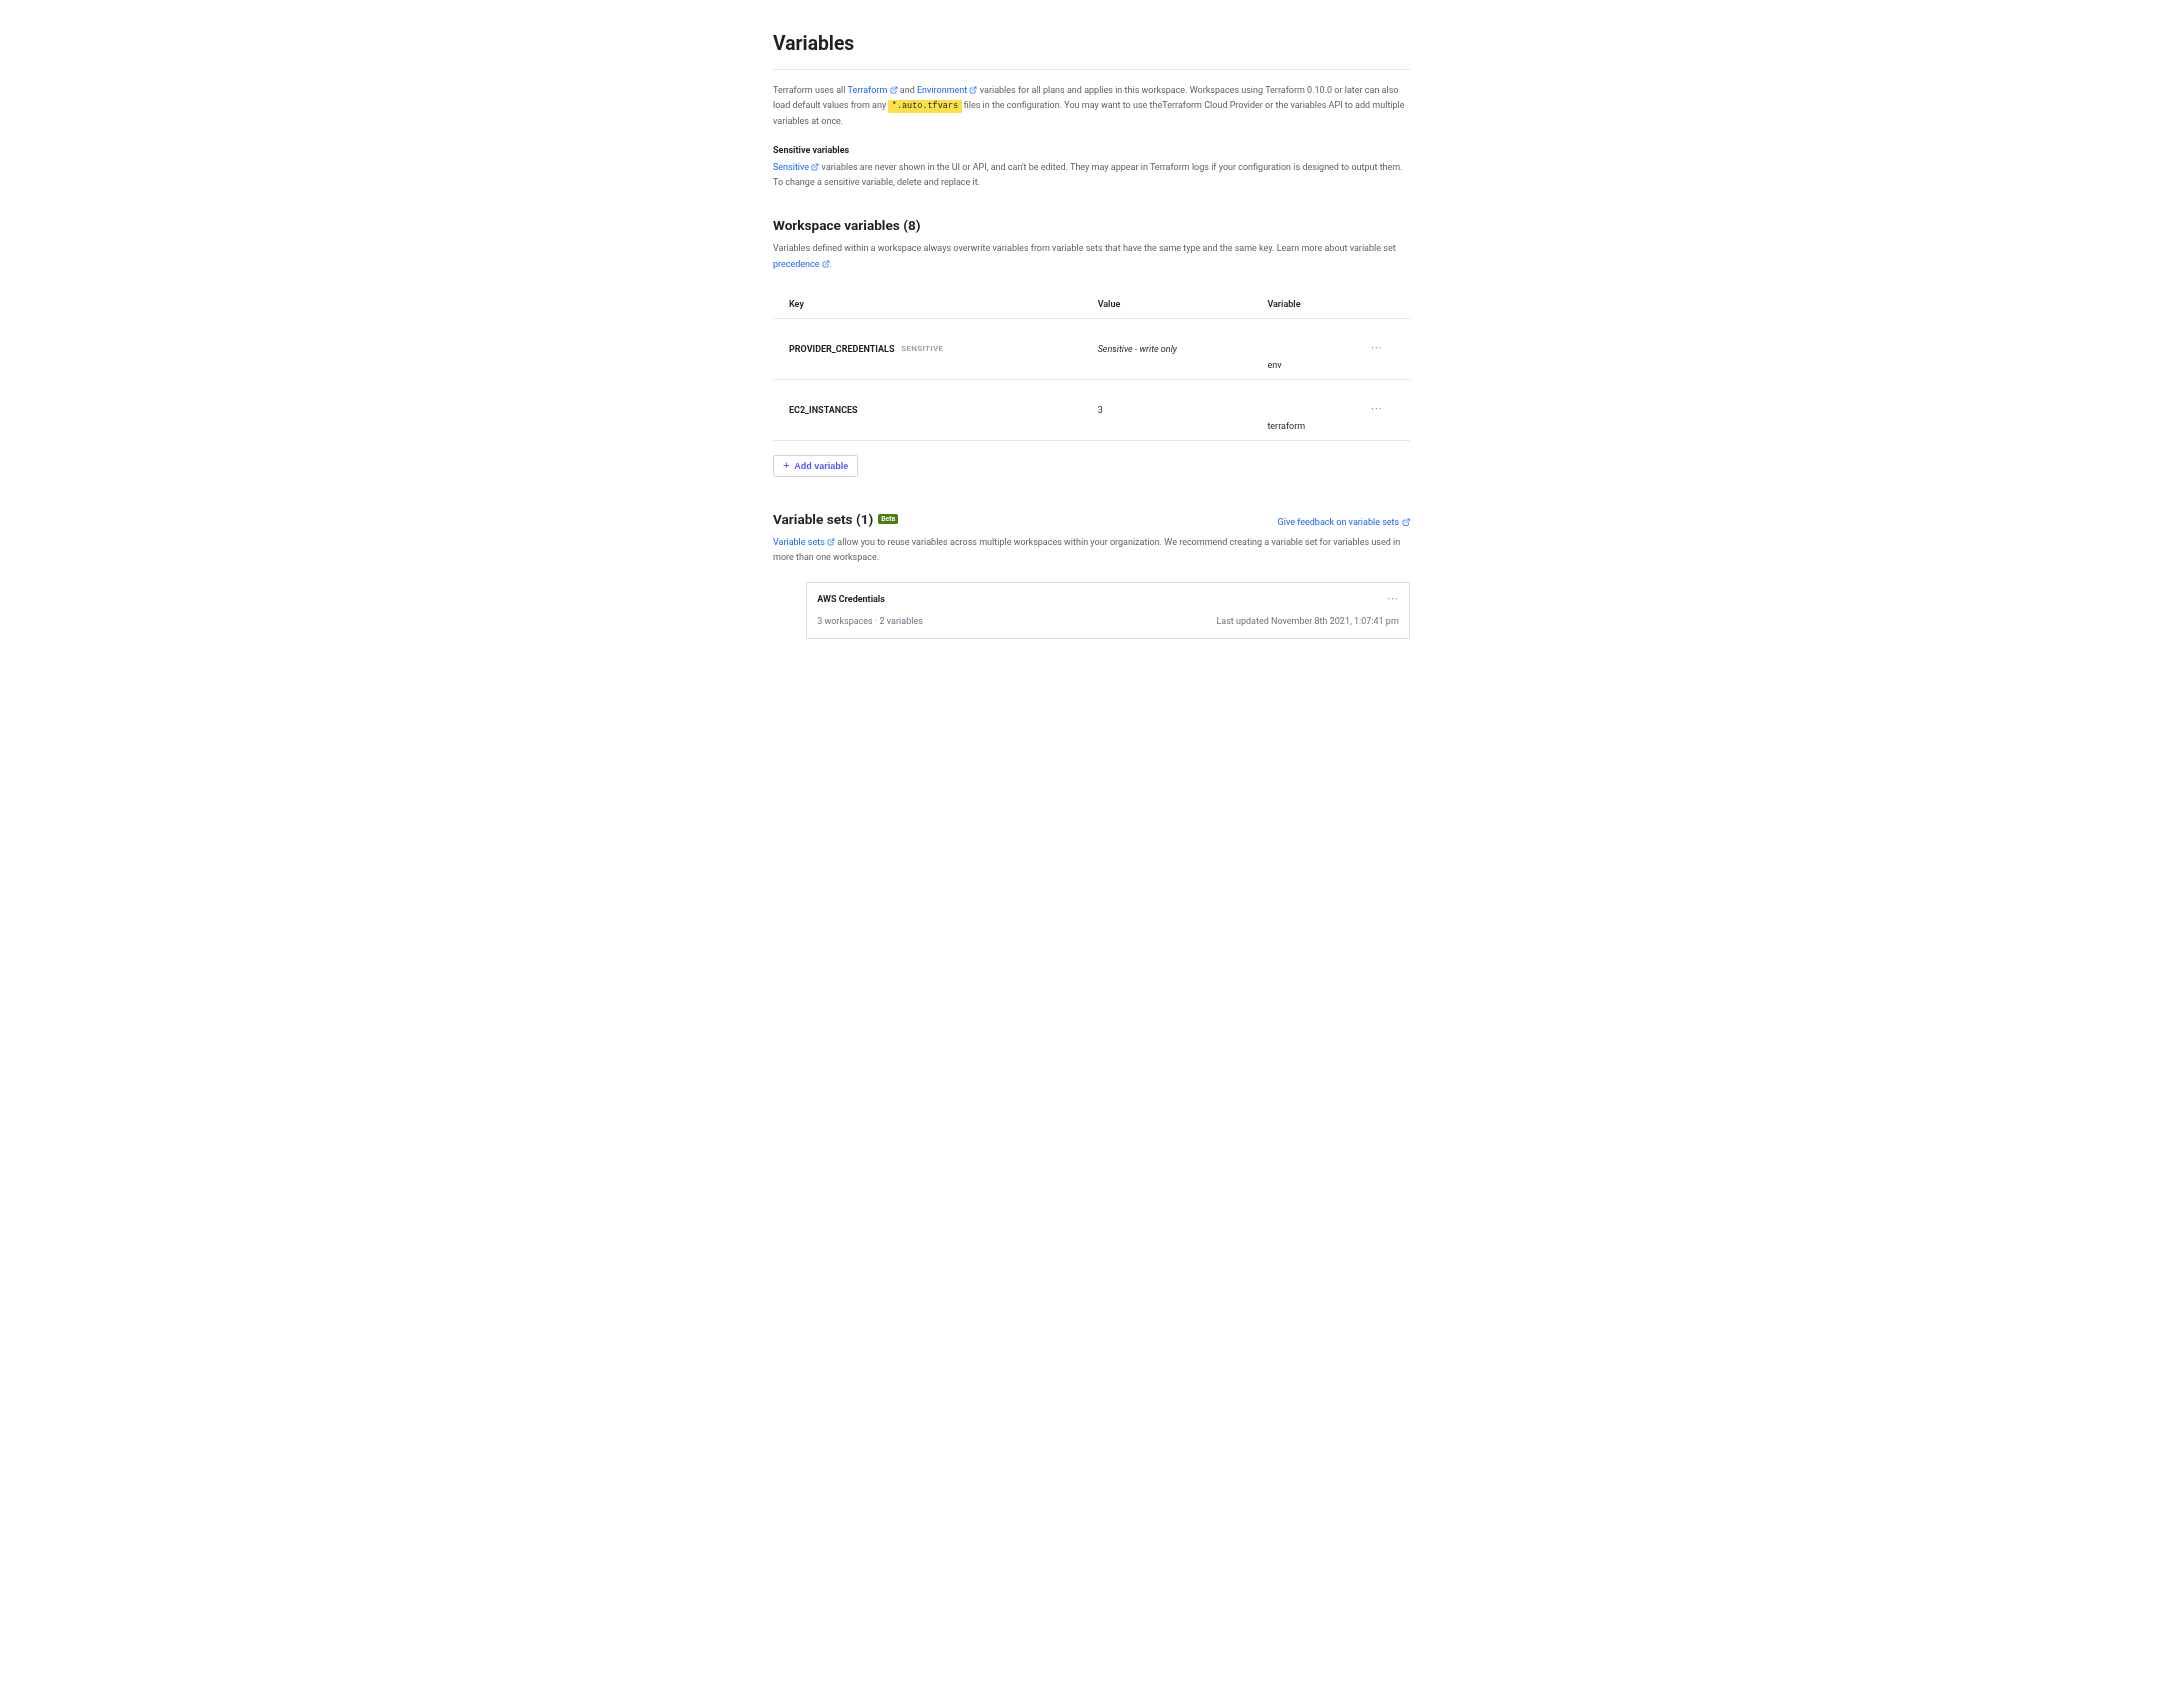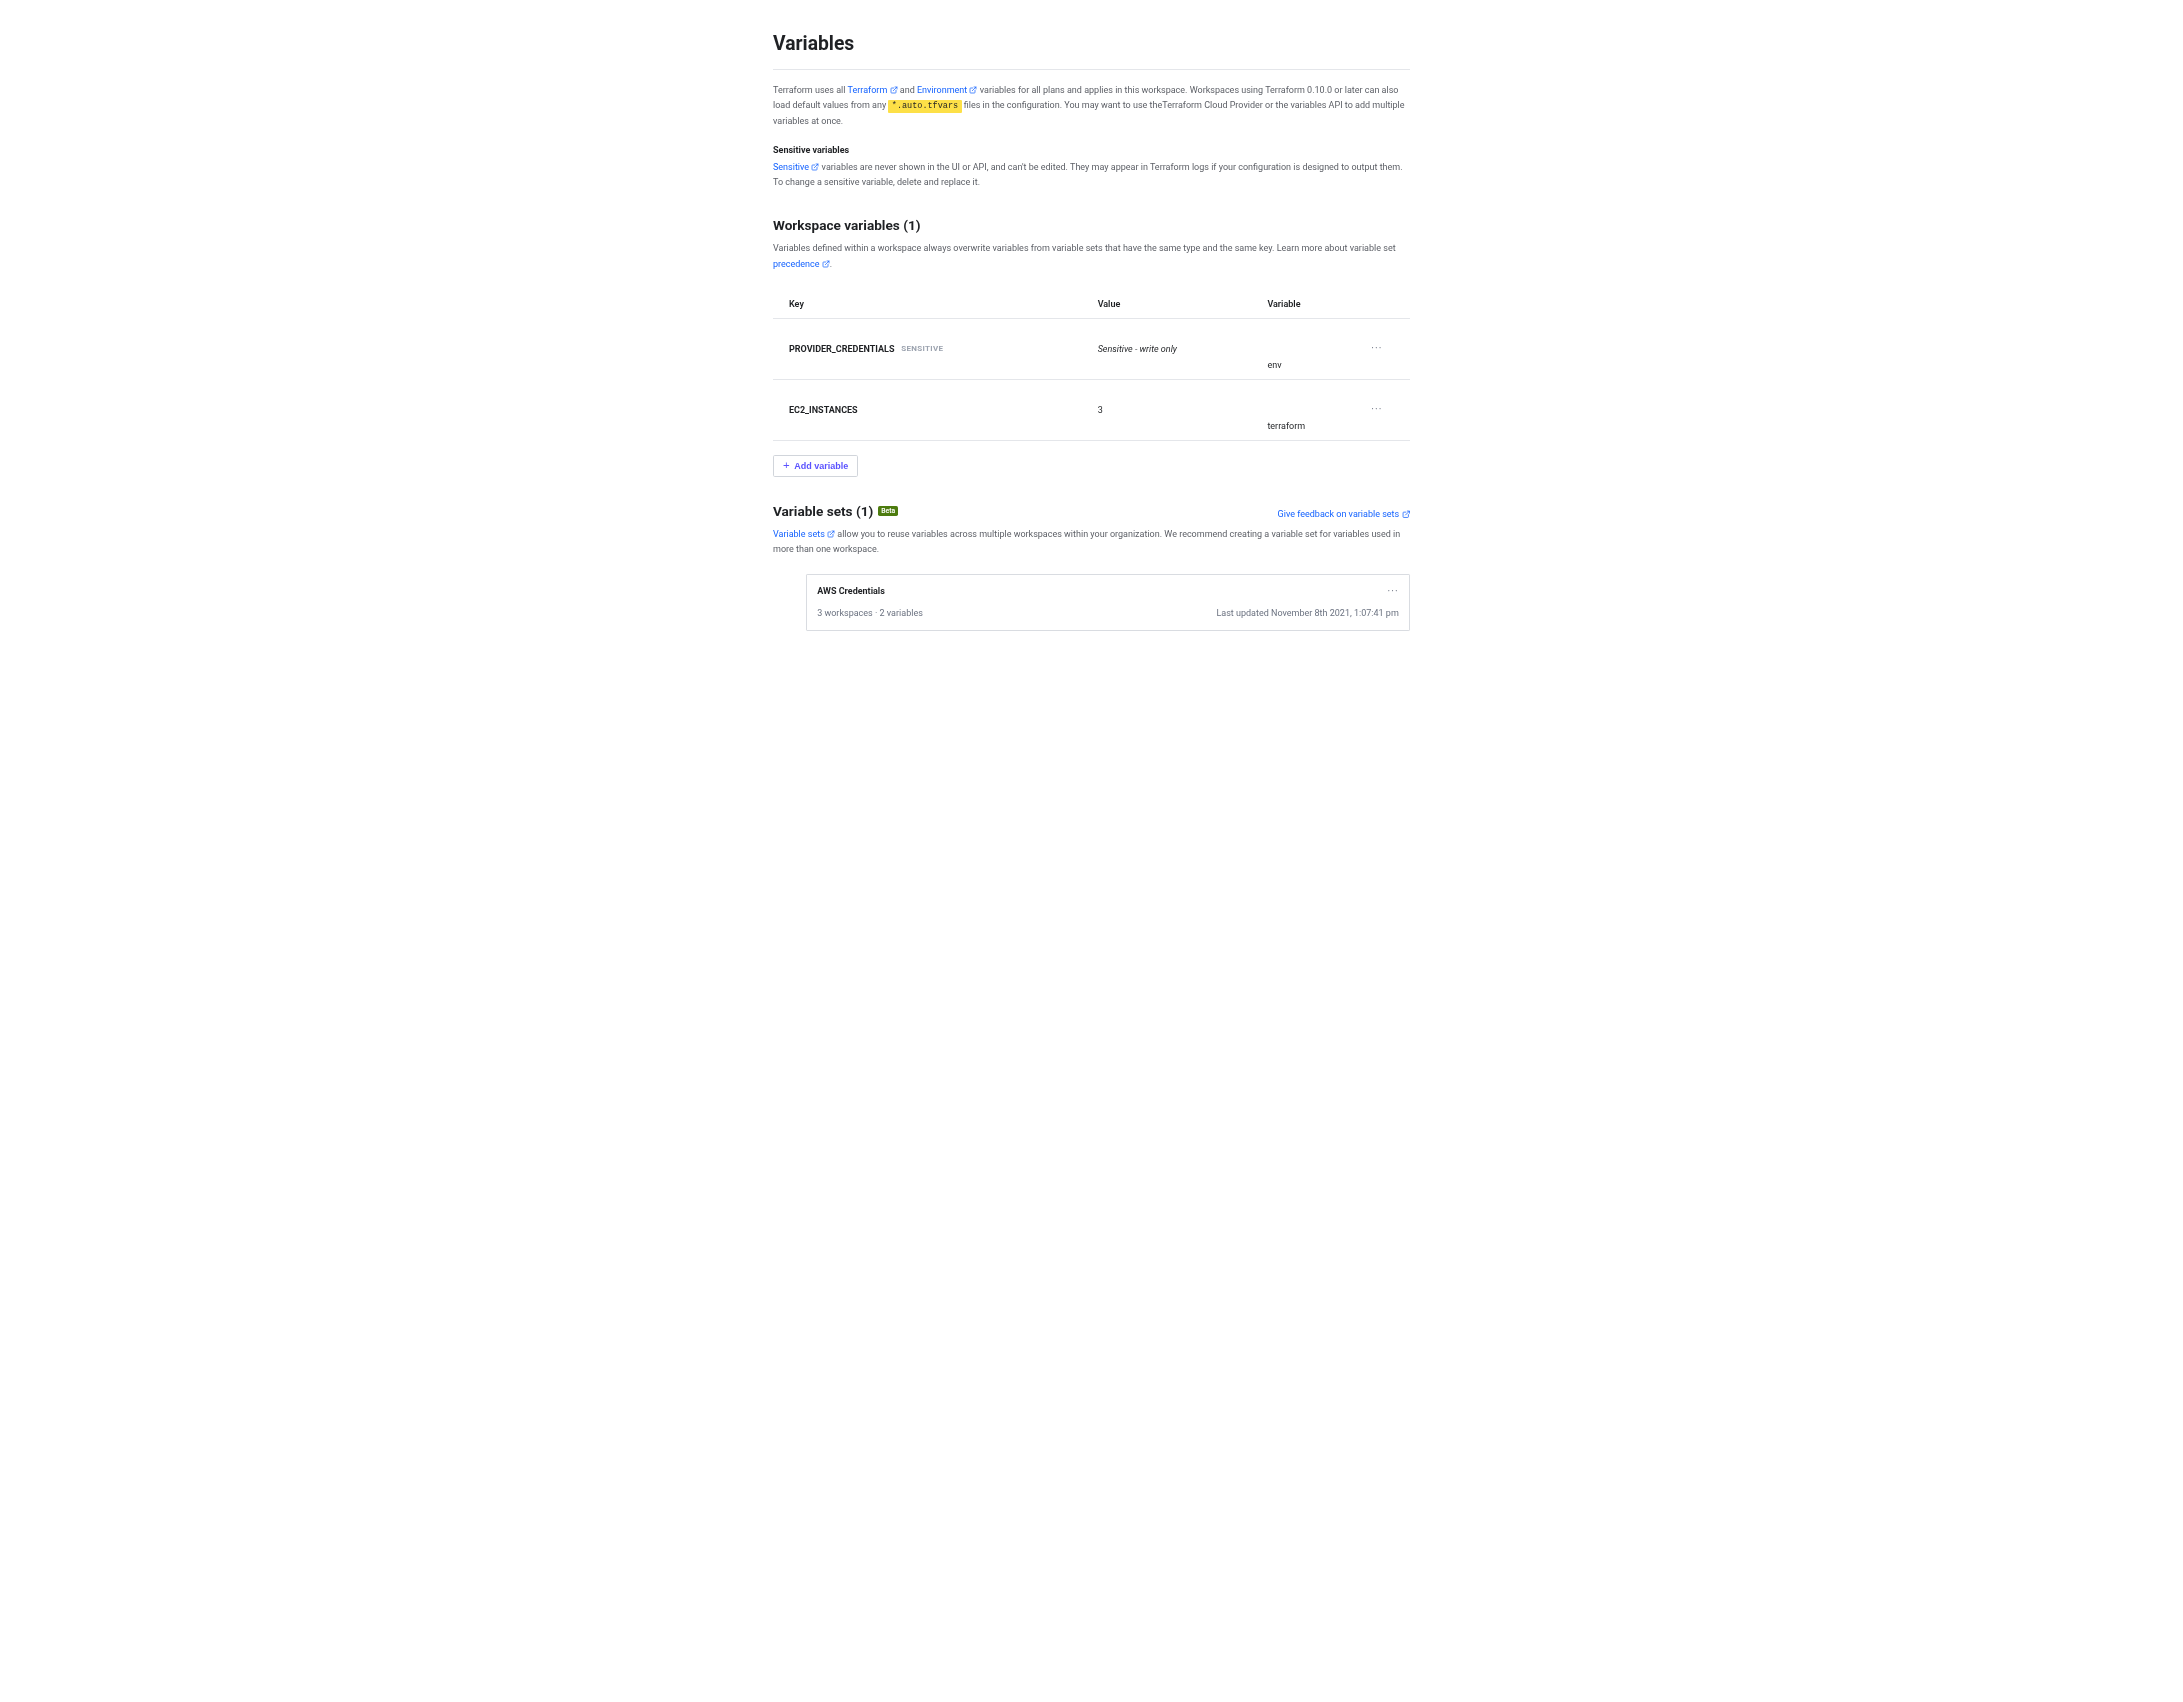--- a/index.html
+++ b/index.html
@@ -54,21 +54,21 @@
     font-size: 6.8px;
     font-weight: 600;
     padding: 1.1px 3.4px;
     border-radius: 1.7px;
     vertical-align: middle;
   }
   .section-row {
     display: flex;
     align-items: flex-end;
     justify-content: space-between;
-    margin-top: 26px;
+    margin-top: 34px;
     margin-bottom: 8px;
   }
   .section-row h2.section-title { margin: 0; }
   .feedback-link {
     color: #1563ff;
     text-decoration: none;
     font-size: 9px;
     display: inline-flex;
     align-items: center;
     gap: 2.3px;
@@ -179,21 +179,21 @@
   <p class="body-text">
     <a href="#"><span>Sensitive</span>
       <svg class="ext-icon" width="8" height="8" viewBox="0 0 24 24" fill="none" stroke="#1563ff" stroke-width="2.2" stroke-linecap="round" stroke-linejoin="round">
           <path d="M18 13v6a2 2 0 0 1-2 2H5a2 2 0 0 1-2-2V8a2 2 0 0 1 2-2h6"></path>
           <polyline points="15 3 21 3 21 9"></polyline>
           <line x1="10" y1="14" x2="21" y2="3"></line>
         </svg></a>
     <span> variables are never shown in the UI or API, and can't be edited. They may appear in Terraform logs if your configuration is designed to output them. To change a sensitive variable, delete and replace it.</span>
   </p>
 
-  <h2 class="section-title">Workspace variables (1)</h2>
+  <h2 class="section-title">Workspace variables (8)</h2>
   <p class="body-text">
     <span>Variables defined within a workspace always overwrite variables from variable sets that have the same type and the same key. Learn more about variable set </span>
     <a href="#"><span>precedence</span>
       <svg class="ext-icon" width="8" height="8" viewBox="0 0 24 24" fill="none" stroke="#1563ff" stroke-width="2.2" stroke-linecap="round" stroke-linejoin="round">
           <path d="M18 13v6a2 2 0 0 1-2 2H5a2 2 0 0 1-2-2V8a2 2 0 0 1 2-2h6"></path>
           <polyline points="15 3 21 3 21 9"></polyline>
           <line x1="10" y1="14" x2="21" y2="3"></line>
         </svg></a><span>.</span>
   </p>
 

